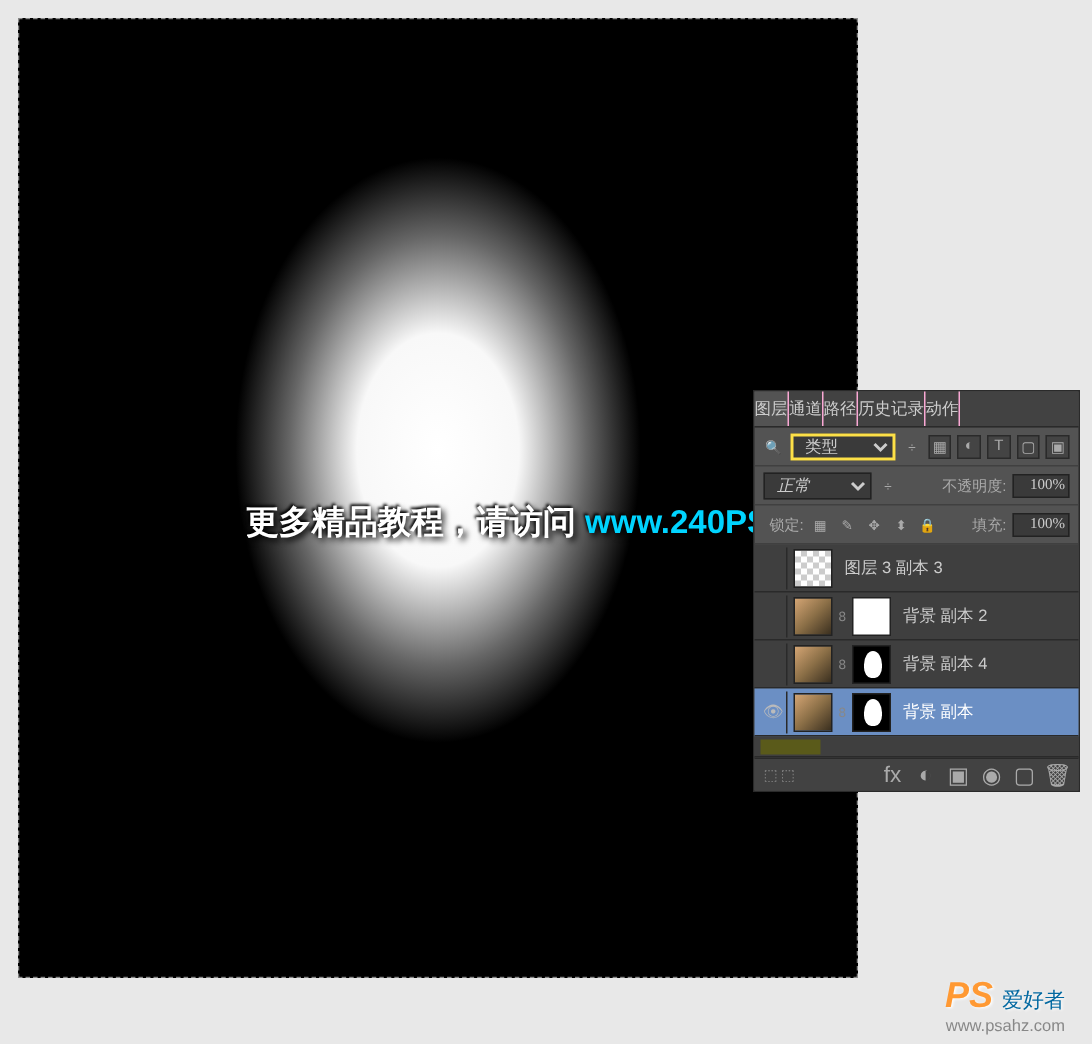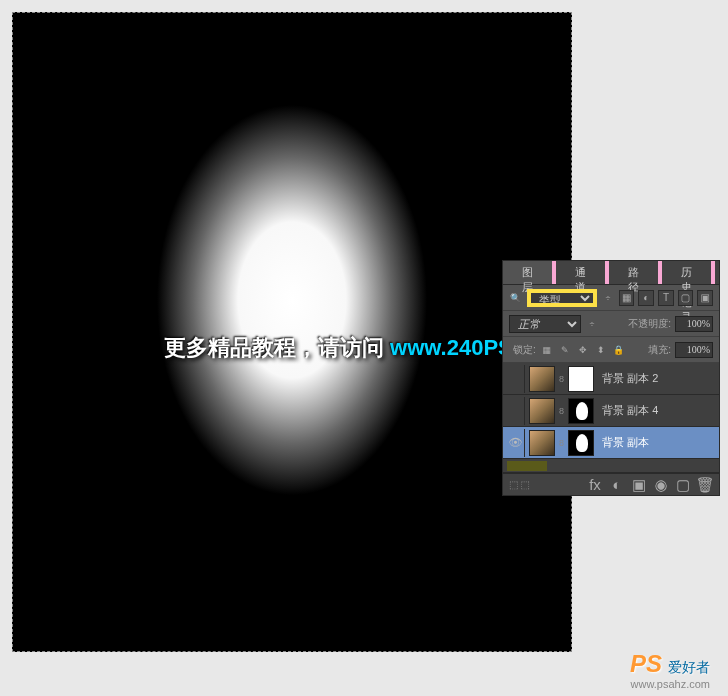--- a/index.html
+++ b/index.html
@@ -52,39 +52,39 @@
       color: #ccc;
       z-index: 10;
     }
     .panel-tabs {
       display: flex;
       background: #424242;
       height: 24px;
       border-bottom: 1px solid #2a2a2a;
     }
     .panel-tab {
-      padding: 4px 19px;
+      padding: 4px 0;
       font-size: 11px;
       cursor: pointer;
-      border-right: 4px solid #f9a8d4;
+      border-right: 1px solid #f9a8d4;
     }
     .panel-tab.active {
       background: #535353;
     }
     .panel-row {
       display: flex;
       align-items: center;
       padding: 4px 6px;
       border-bottom: 1px solid #404040;
       gap: 4px;
       height: 26px;
     }
     .type-select {
       background: #3a3a3a;
-      border: 4px solid #fde047;
+      border: 2px solid #fde047;
       color: #ccc;
       width: 72px;
       height: 18px;
       font-size: 11px;
       padding: 0 4px;
     }
     .filter-icon {
       width: 16px;
       height: 16px;
       display: inline-flex;
@@ -310,20 +310,25 @@
     <span class="lock-icon">✥</span>
     <span class="lock-icon">⬍</span>
     <span class="lock-icon">🔒</span>
     <span class="label-sm">填充:</span>
     <input class="pct-input" value="100%" style="">
   </div>
 
   <div class="layers-list">
     <div class="layer-row">
       <div class="visibility-col"></div>
+      <div class="thumb thumb-trans"></div>
+      <span class="layer-name">图层 3 副本 3</span>
+    </div>
+    <div class="layer-row">
+      <div class="visibility-col"></div>
       <div class="thumb thumb-color"></div>
       <span class="link-icon">8</span>
       <div class="thumb thumb-mask-white"></div>
       <span class="layer-name">背景 副本 2</span>
     </div>
     <div class="layer-row">
       <div class="visibility-col"></div>
       <div class="thumb thumb-color"></div>
       <span class="link-icon">8</span>
       <div class="thumb thumb-mask-bw"></div>

